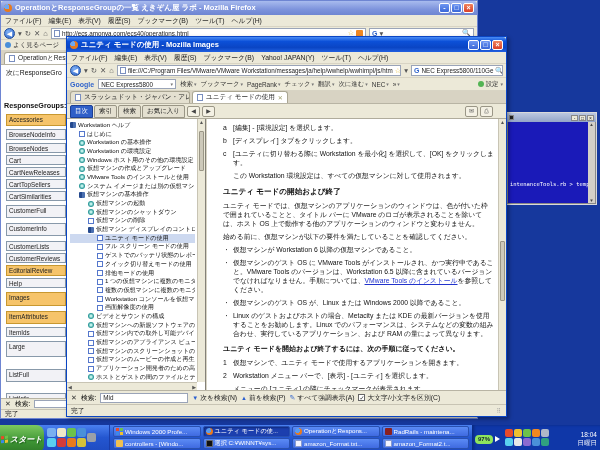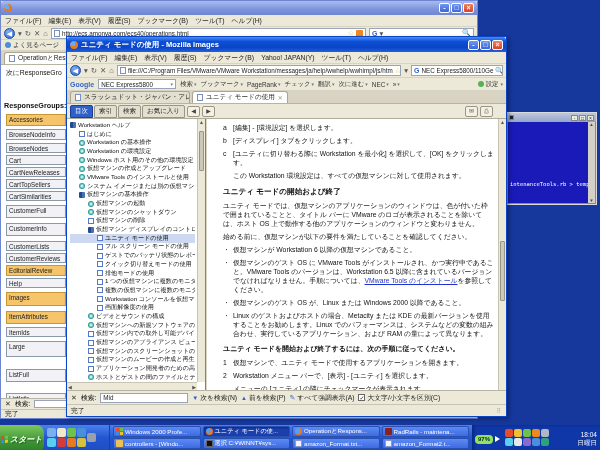--- a/index.html
+++ b/index.html
@@ -177,20 +177,21 @@
       <div class="c-scroll">
           <span>▲</span>
           <span>▼</span>
         </div>
     </div>
   </div>
 
   <div id="bgwin" class="win">
     <div class="title inactive">
       <span class="t-ico"></span>
+      <span>OperationとResponseGroupの一覧 えきぞん屋 ラボ - Mozilla Firefox</span>
       <span class="t-btns">
         <span class="tb">-</span>
         <span class="tb">□</span>
         <span class="tb close">×</span>
       </span>
     </div>
     <div class="menubar" id="bg-menu">
         <span>ファイル(F)</span>
         <span>編集(E)</span>
         <span>表示(V)</span>

